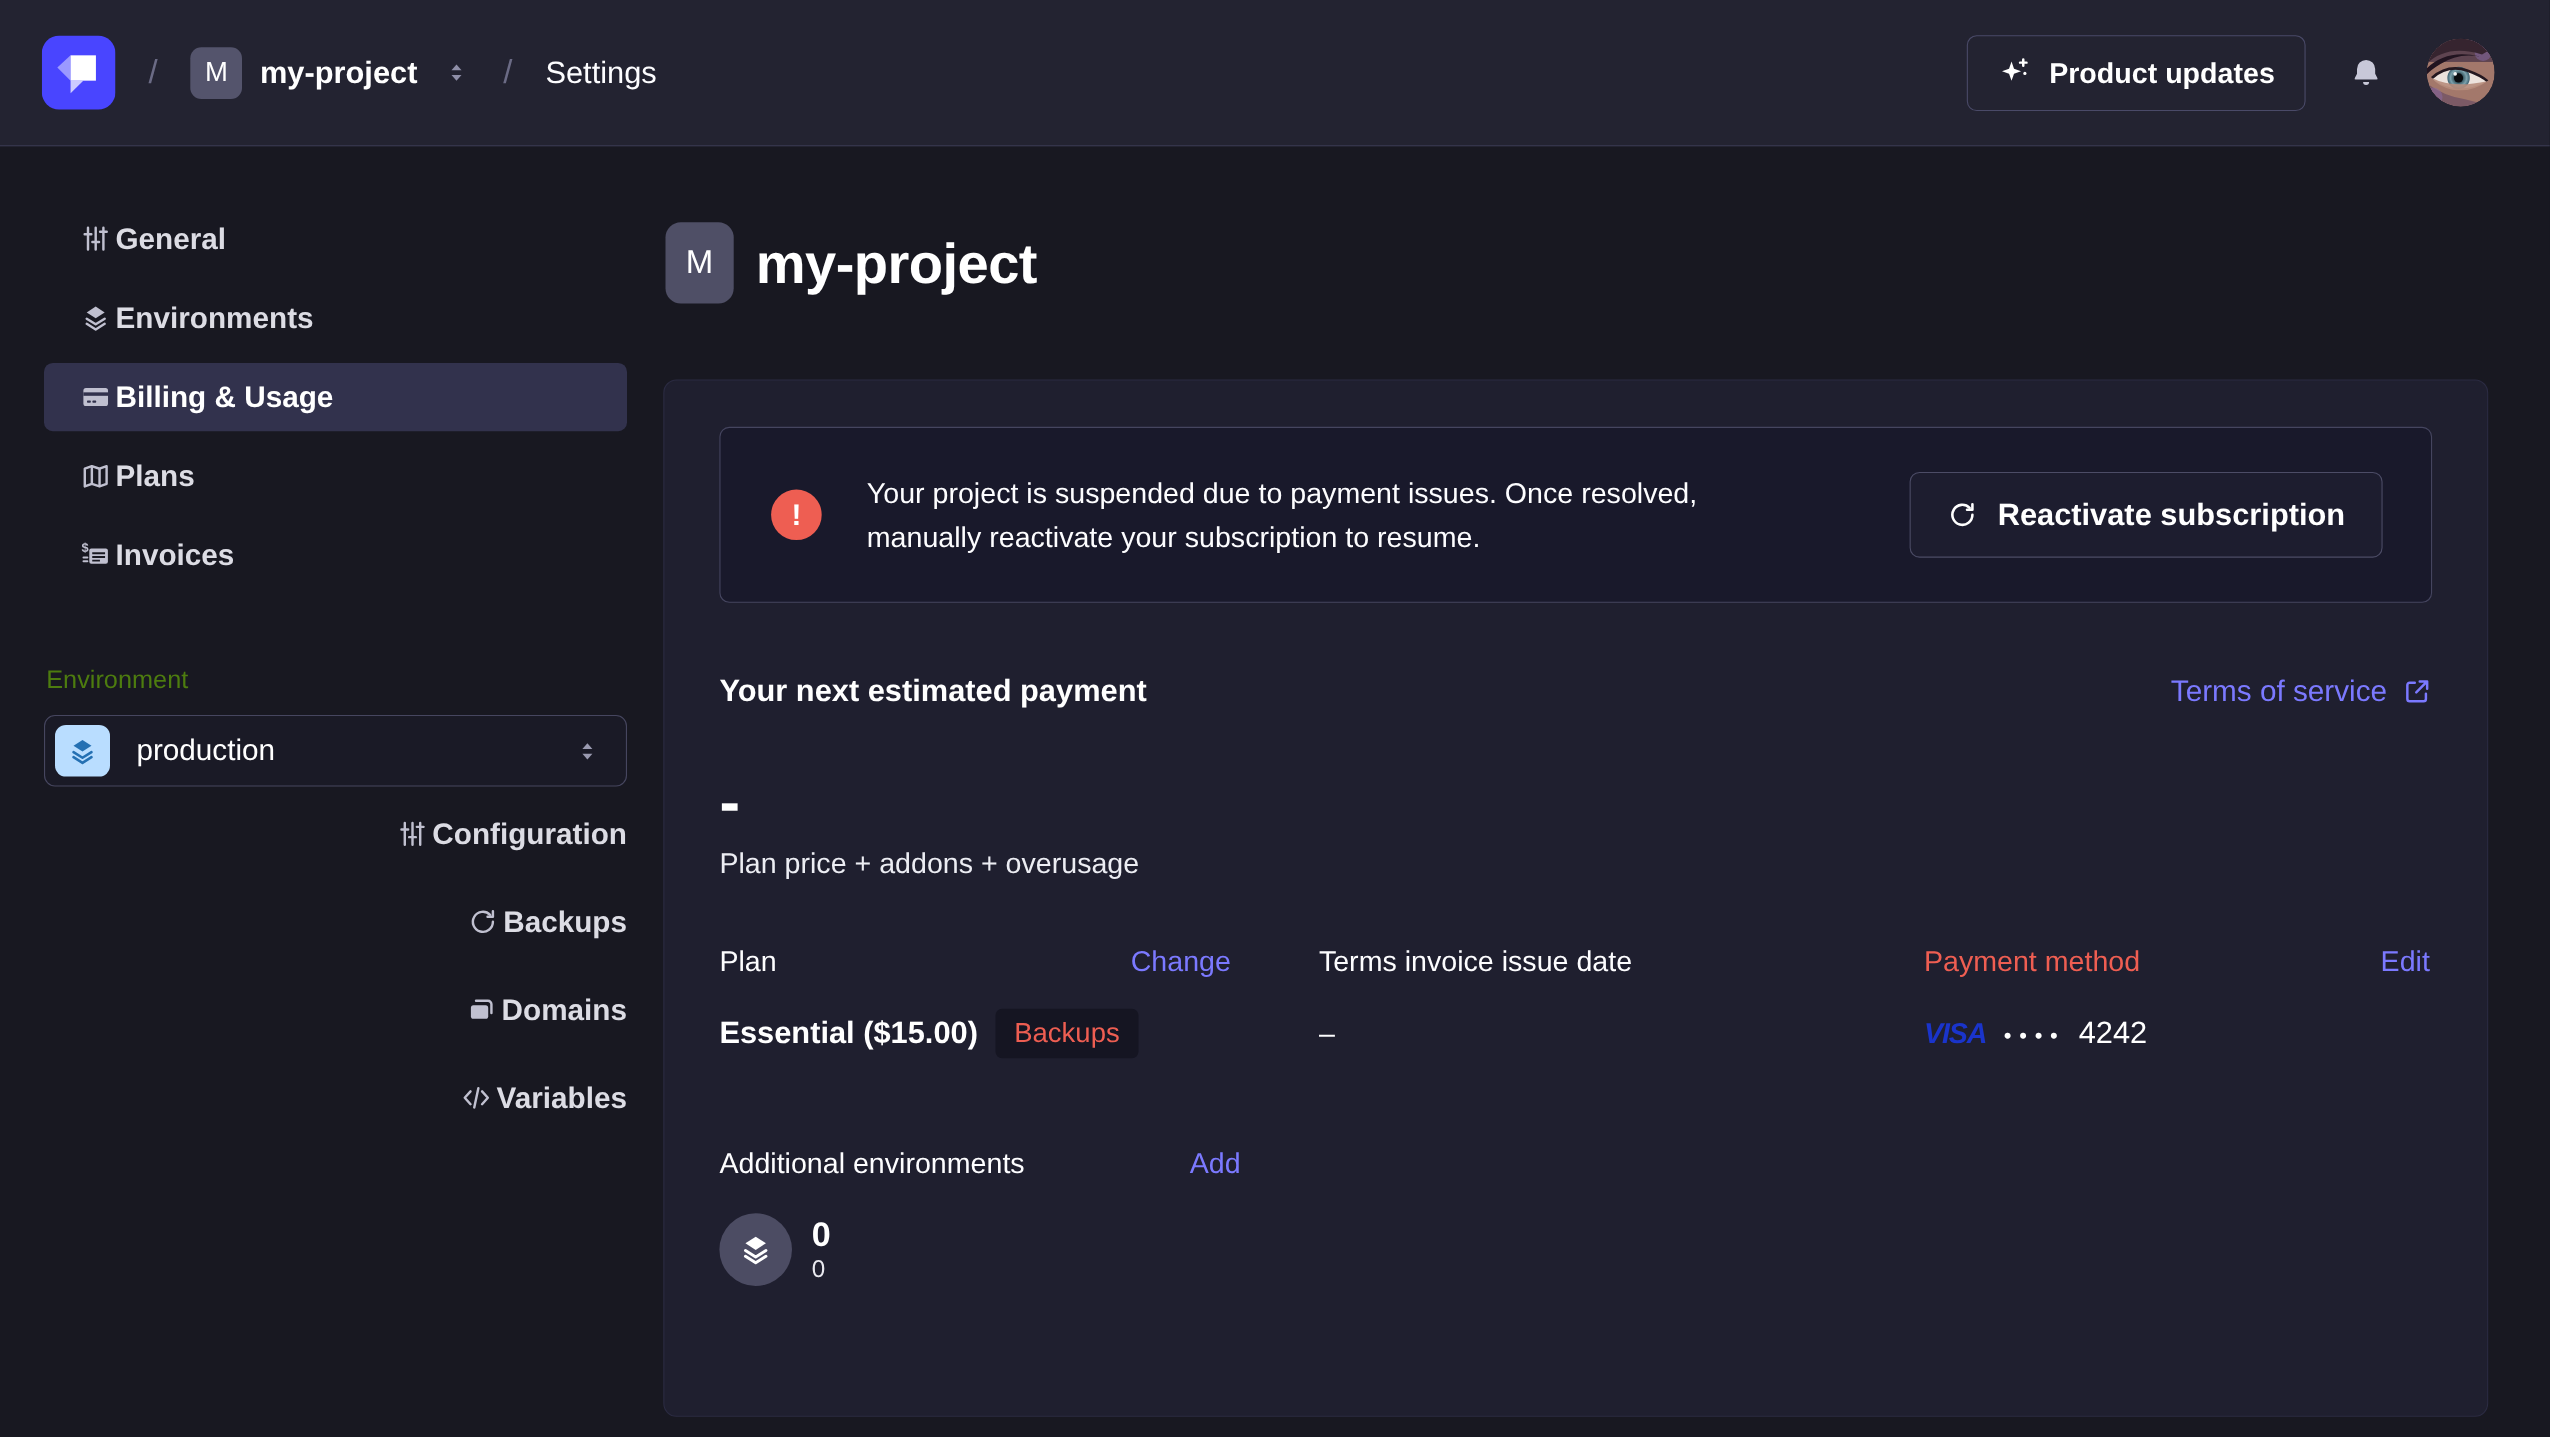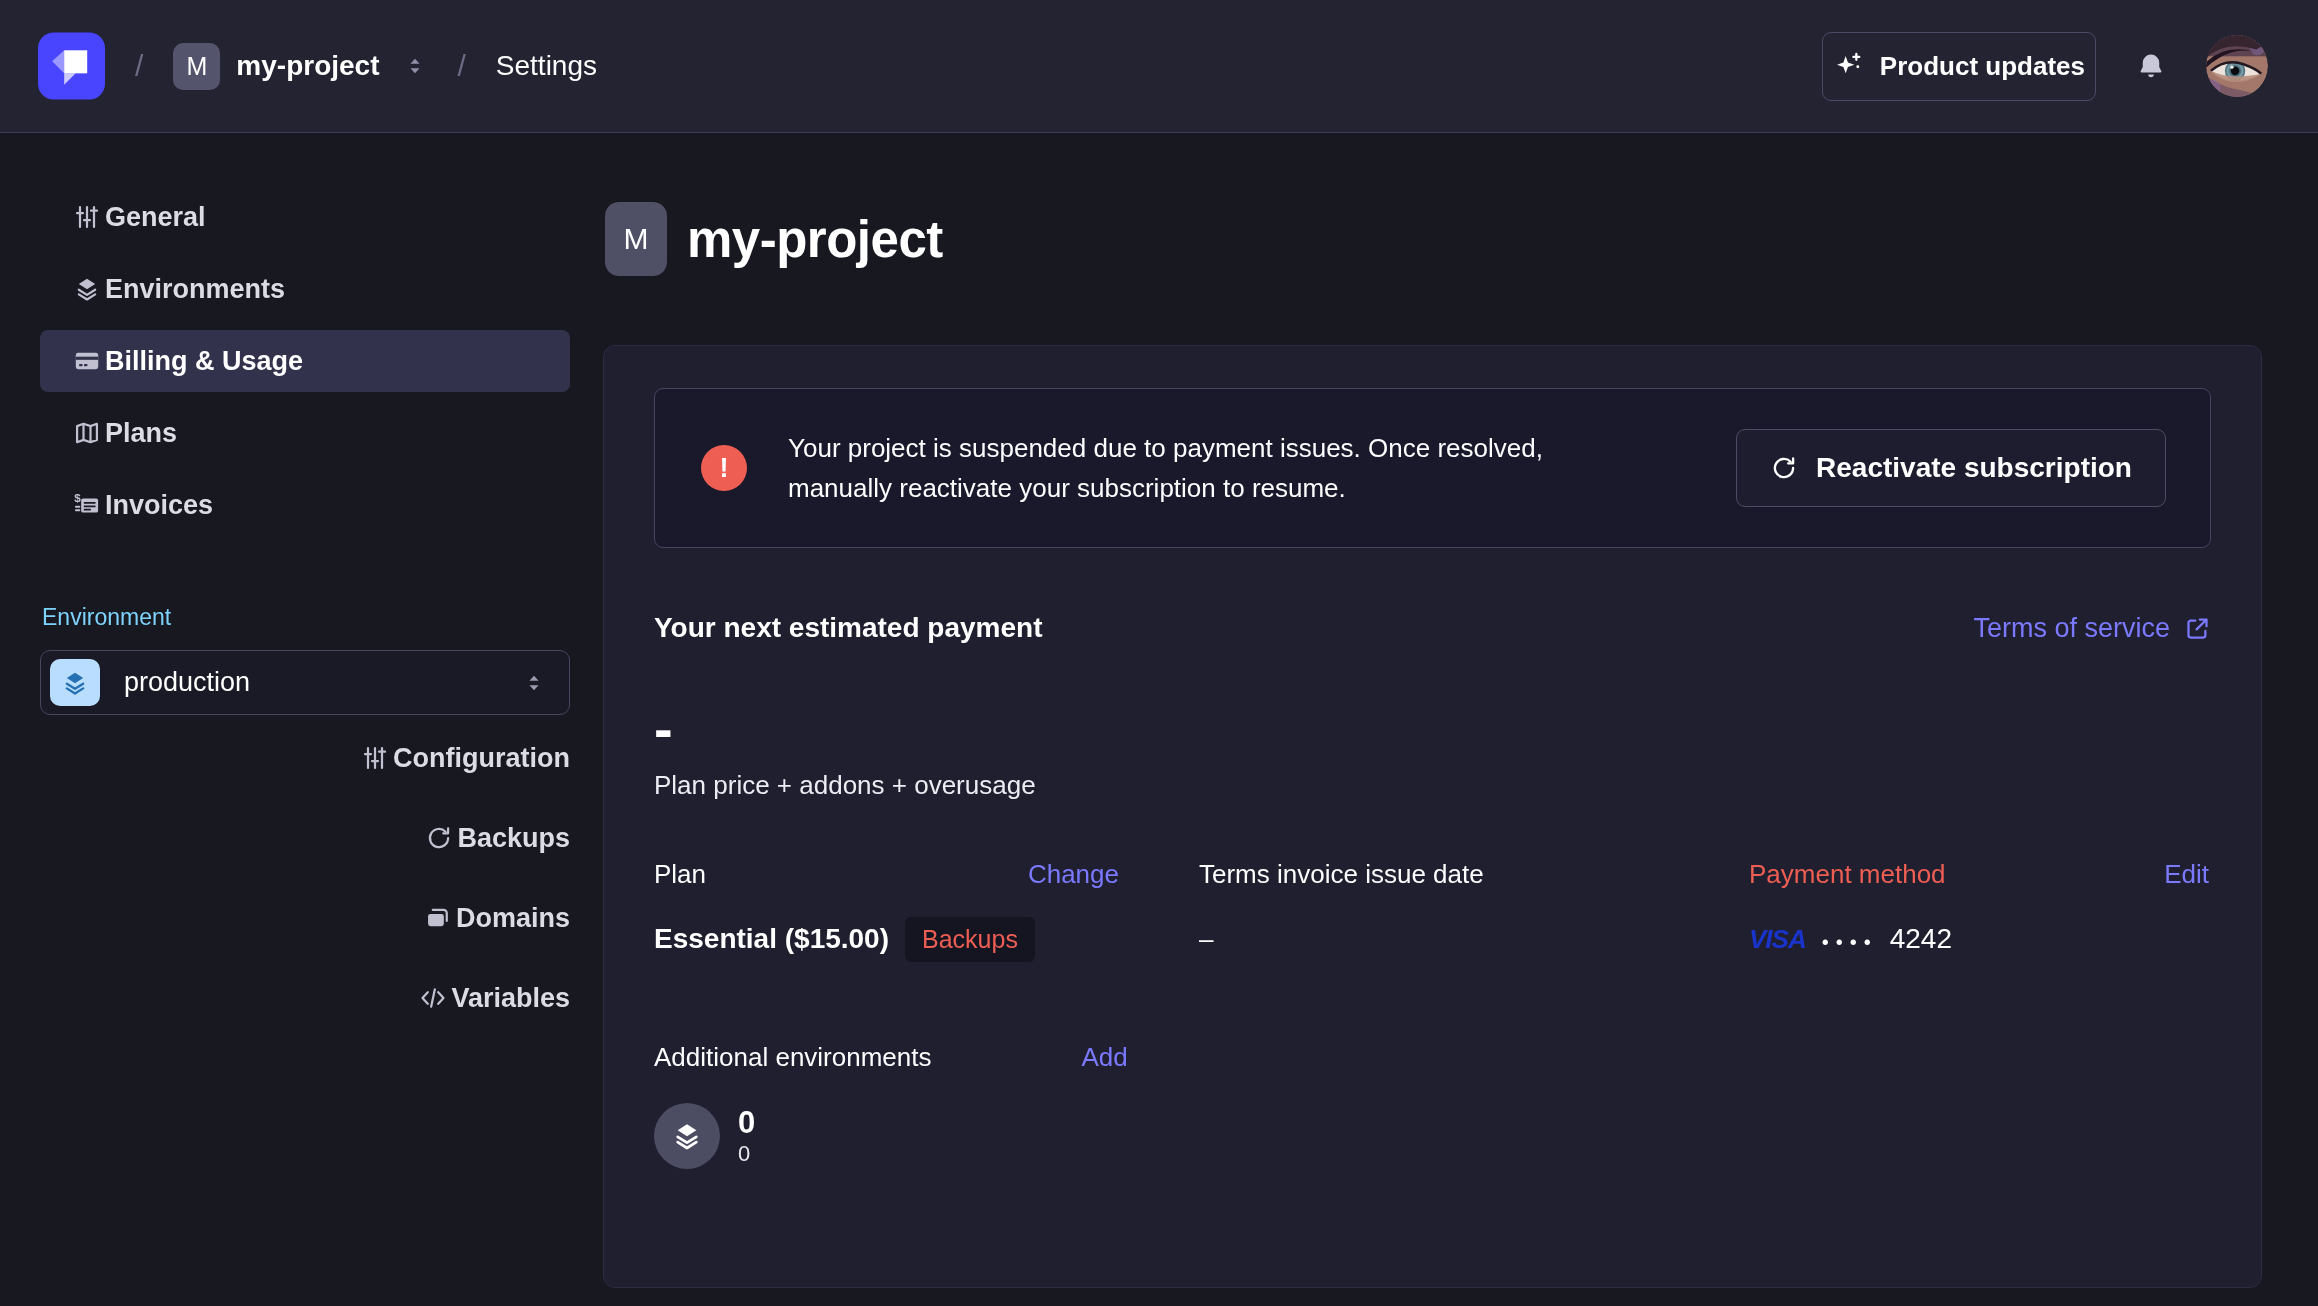--- a/index.html
+++ b/index.html
@@ -13,35 +13,35 @@
   .nav-left { display:flex; align-items:center; gap:30px; }
   .logo { width:67px; height:70px; flex:0 0 auto; cursor:pointer; }
   .crumb-sep { color:#6b6b85; font-size:30px; font-weight:300; }
   .proj-chip { display:flex; align-items:center; gap:16px; cursor:pointer; }
   .badge-sm { width:47px; height:47px; border-radius:10px; background:#54546c; color:#fff;
     font-size:25px; font-weight:500; display:flex; align-items:center; justify-content:center; }
   .proj-name { font-size:28px; font-weight:600; color:#fff; }
   .sort-ic { width:26px; height:26px; color:#8f8fa8; margin-left:6px; }
   .nav-page { font-size:28px; font-weight:500; color:#fdfdff; }
   .nav-right { margin-left:auto; display:flex; align-items:center; gap:40px; }
-  .btn-updates { display:flex; align-items:center; gap:15px; height:69px; padding:0 10px;
+  .btn-updates { display:flex; align-items:center; gap:15px; height:69px; padding:0 27px;
     border:1px solid #4a4a68; border-radius:9px; background:transparent; color:#fff;
     font-size:26px; font-weight:700; cursor:pointer; font-family:inherit; }
   .sparkles { width:32px; height:32px; color:#fff; }
   .bell { width:30px; height:30px; color:#c8c8d8; cursor:pointer; }
   .avatar { width:62px; height:62px; border-radius:50%; overflow:hidden; cursor:pointer; flex:0 0 auto; }
 
   
   .sidebar { position:absolute; top:134px; left:0; width:595px; bottom:0; padding:52px 25px 0 40px; }
   .side-item { width:530px; height:62px; margin-bottom:10px; border-radius:8px;
     display:flex; align-items:center; padding-left:33px; gap:4px;
     color:#dcdce4; font-size:27px; font-weight:600; cursor:pointer; }
   .side-item .ic { width:28px; height:28px; color:#c0c0d0; flex:0 0 auto; }
   .side-item.active { background:#32324d; color:#fff; }
-  .env-label { margin-top:68px; margin-bottom:19px; color:#7dd3fc; font-size:23px; font-weight:400; padding-left:2px; }
+  .env-label { margin-top:68px; margin-bottom:19px; color:#4d7c0f; font-size:23px; font-weight:400; padding-left:2px; }
   .env-select { width:530px; height:65px; border:1px solid #46465f; border-radius:10px; background:#1a1a26;
     display:flex; align-items:center; padding:0 22px 0 9px; cursor:pointer; margin-bottom:12px; }
   .env-tile { width:50px; height:47px; border-radius:10px; background:#b9ddff;
     display:flex; align-items:center; justify-content:center; color:#2470b3; }
   .env-value { margin-left:24px; font-size:27px; font-weight:500; color:#fff; }
   .env-select .sort-ic { margin-left:auto; color:#9a9ab0; }
   .env-nav .side-item { height:62px; margin-bottom:18px;justify-content:flex-end; }
 
   
   .main { position:absolute; left:595px; top:134px; right:0; bottom:0; }

